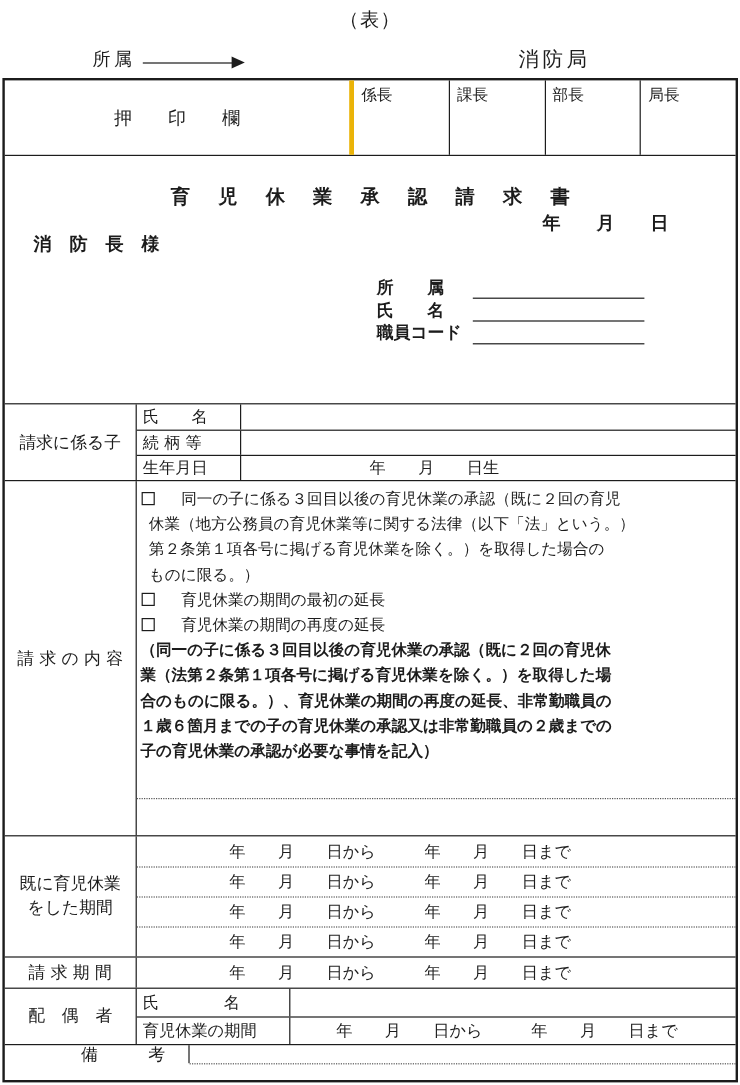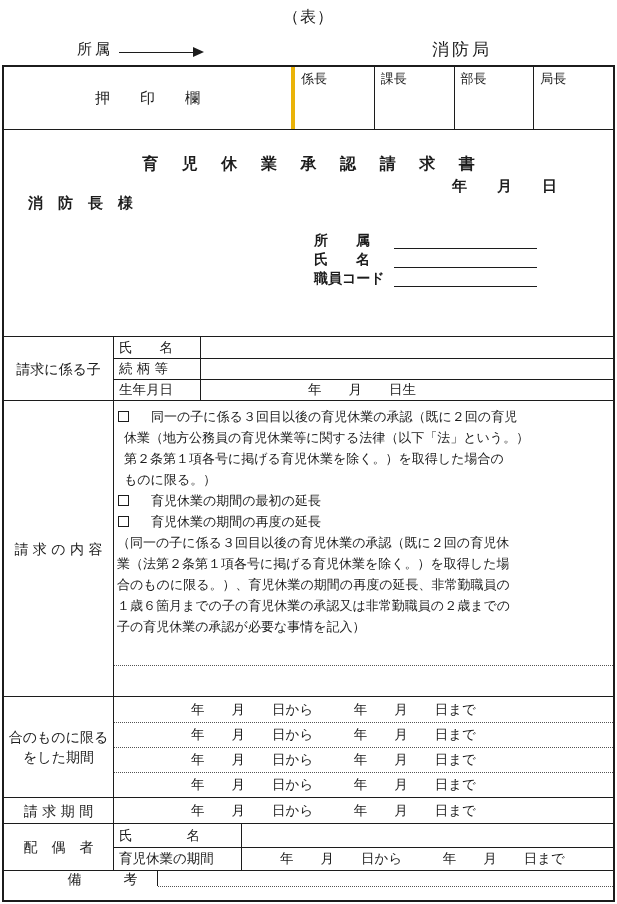--- a/index.html
+++ b/index.html
@@ -43,21 +43,21 @@
   .kv-row.first{border-top:none;}
   .k-cell{flex:0 0 87px;border-right:1px solid #1c1c1c;font-size:13.5px;padding-left:5px;height:100%;display:flex;align-items:center;}
   .v-cell{flex:1 1 0;font-size:13.5px;height:100%;display:flex;align-items:center;justify-content:center;padding-right:90px;}
   .v-cell.blank{padding-right:0;}
   
   .sec.content{height:296px;}
   .content-cell{position:relative;flex:1 1 0;padding:5px 10px 0 2px;font-size:13px;}
   .opt-line,.note-line{height:21px;line-height:21px;white-space:nowrap;}
   .cb{display:inline-block;width:11px;height:11px;border:1px solid #1c1c1c;margin:0 22px 0 2px;vertical-align:-1px;}
   .cont{padding-left:8px;}
-  .note-line{padding-left:1px;}
+  .note-line{padding-left:1px;font-weight:bold;}
   .content-dotted{position:absolute;left:0;right:0;bottom:30px;border-top:1px dotted #555;}
   
   .sec.taken{height:101px;}
   .p-row{height:25px;display:flex;align-items:center;justify-content:center;border-top:1px dotted #555;font-size:13.5px;padding-right:60px;}
   .p-row.first{border-top:none;}
   
   .sec.period{height:26px;}
   .sec.period .p-row{height:100%;}
   
   .sec.spouse{height:47px;}
@@ -143,21 +143,21 @@
         <div class="note-line">業（法第２条第１項各号に掲げる育児休業を除く。）を取得した場</div>
         <div class="note-line">合のものに限る。）、育児休業の期間の再度の延長、非常勤職員の</div>
         <div class="note-line">１歳６箇月までの子の育児休業の承認又は非常勤職員の２歳までの</div>
         <div class="note-line">子の育児休業の承認が必要な事情を記入）</div>
         <div class="content-dotted"></div>
       </div>
     </div>
 
     <div class="sec taken">
       <div class="lbl-col">
-        <span>合のものに限る</span>
+        <span>既に育児休業</span>
         <span>をした期間</span>
       </div>
       <div class="sec-body">
         <div class="p-row first">年　　月　　日から　　　年　　月　　日まで</div>
         <div class="p-row">年　　月　　日から　　　年　　月　　日まで</div>
         <div class="p-row">年　　月　　日から　　　年　　月　　日まで</div>
         <div class="p-row">年　　月　　日から　　　年　　月　　日まで</div>
       </div>
     </div>
 

